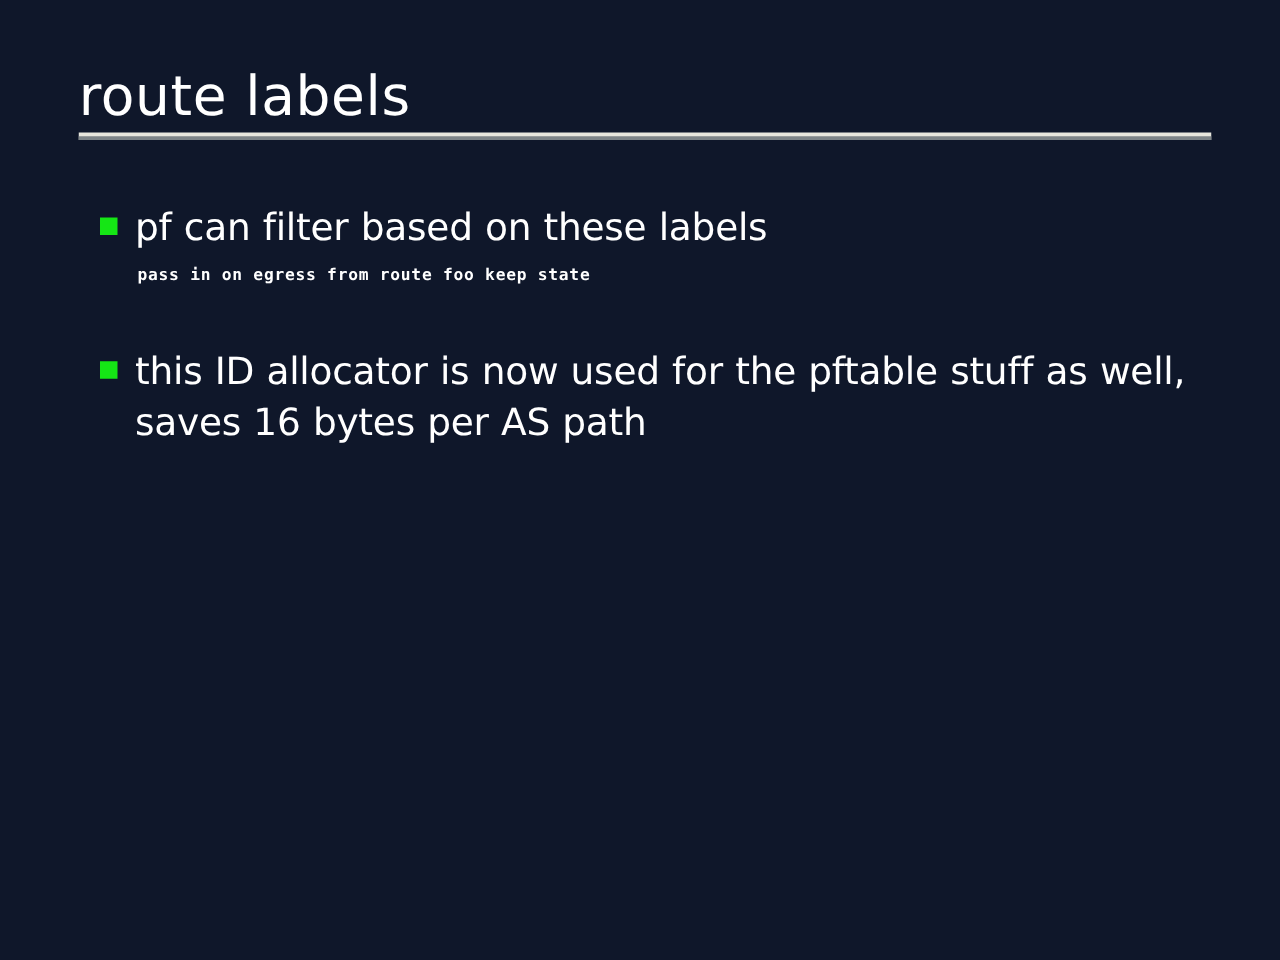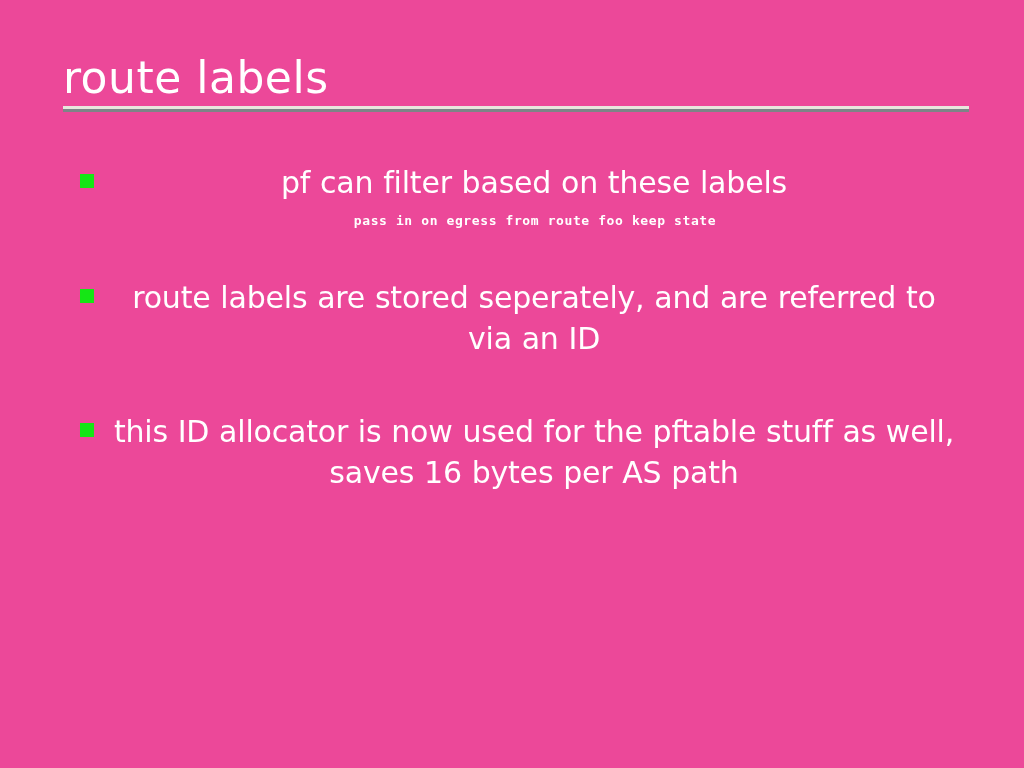--- a/index.html
+++ b/index.html
@@ -10,21 +10,21 @@
     width: 1024px;
     height: 768px;
     overflow: hidden;
     font-family: "DejaVu Sans", sans-serif;
   }
 
   #slide {
     position: relative;
     width: 1024px;
     height: 768px;
-    background: #ec4899;
+    background: #0f172a;
     box-sizing: border-box;
   }
 
   
   #title-block {
     position: absolute;
     left: 63px;
     top: 52px;
     width: 906px;
   }
@@ -50,21 +50,20 @@
   #body-block {
     position: absolute;
     left: 80px;
     top: 162px;
     width: 880px;
   }
 
   .bullet-group {
     position: relative;
     margin-bottom: 34px;
-    text-align: center;
   }
   .bullet-group:last-child {
     margin-bottom: 0;
   }
 
   .bullet-row {
     position: relative;
     padding-left: 28px;
   }
 
@@ -117,26 +116,20 @@
       <div class="bullet-row">
         <span class="bullet-marker"></span>
         <span class="bullet-text">pf can filter based on these labels</span>
       </div>
       <div class="code-line">pass in on egress from route foo keep state</div>
     </div>
 
     <div class="bullet-group gap-lg">
     </div>
 
-    <div class="bullet-group gap-xl">
-      <div class="bullet-row">
-        <span class="bullet-marker"></span>
-        <span class="bullet-text">route labels are stored seperately, and are referred to via an ID</span>
-      </div>
-    </div>
 
     <div class="bullet-group">
       <div class="bullet-row">
         <span class="bullet-marker"></span>
         <span class="bullet-text">this ID allocator is now used for the pftable stuff as well, saves 16 bytes per AS path</span>
       </div>
     </div>
 
   </div>
 </div>

